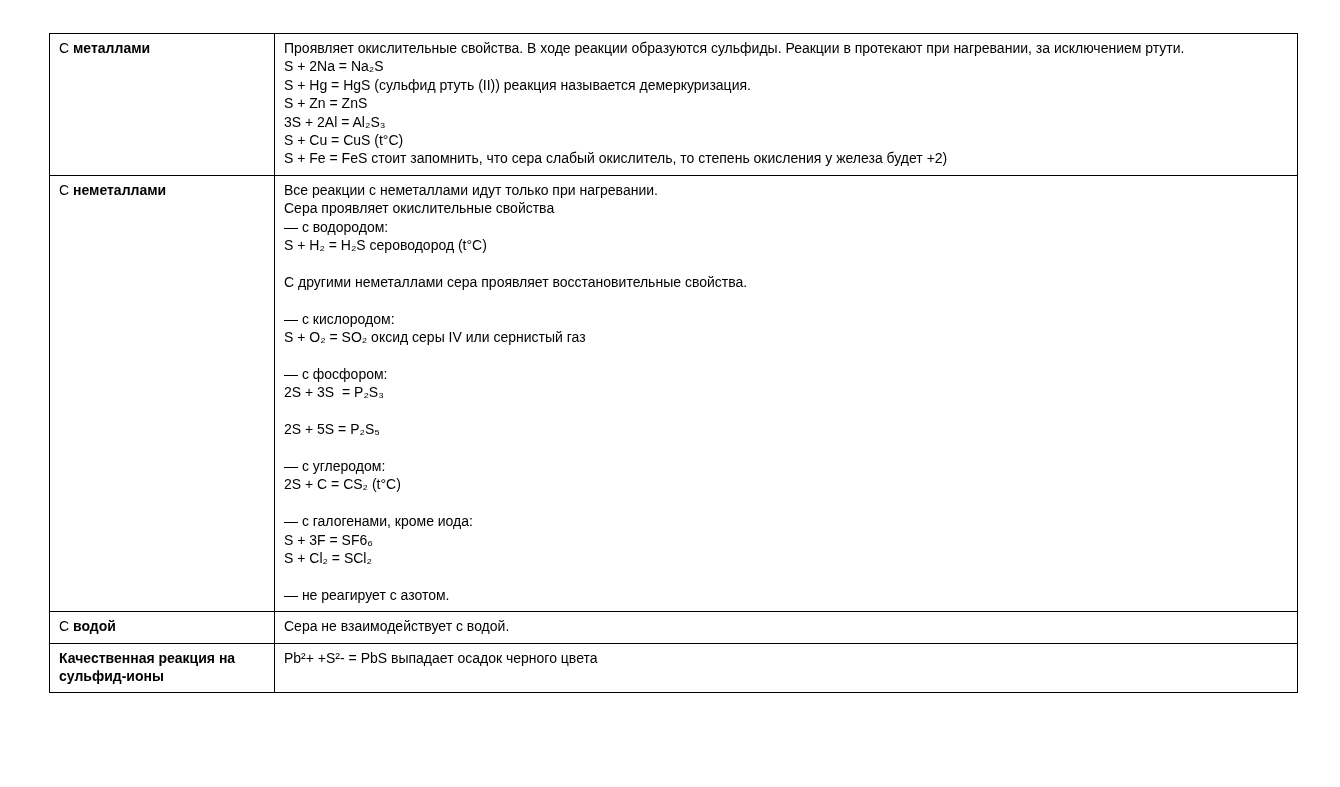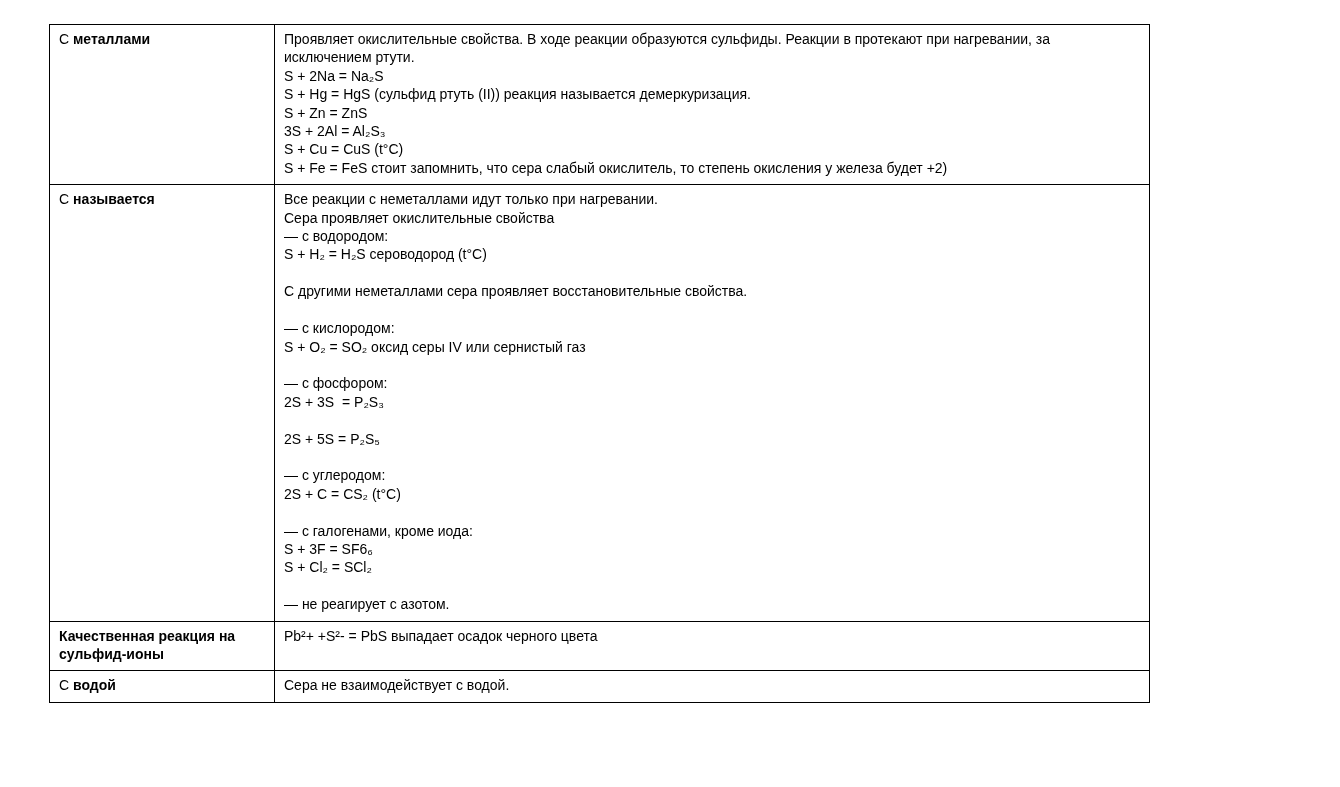--- a/index.html
+++ b/index.html
@@ -10,22 +10,22 @@
     width: 1340px;
     height: 787px;
     background: #ffffff;
     color: #000000;
     font-family: "Liberation Sans", "DejaVu Sans", sans-serif;
     position: relative;
   }
   .doc-table {
     position: absolute;
     left: 49px;
-    top: 24px;
-    width: 1101px;
+    top: 33px;
+    width: 1249px;
     border-collapse: collapse;
     table-layout: fixed;
   }
   .doc-table td {
     border: 1px solid #000000;
     vertical-align: top;
     padding: 5px 10px 7px 9px;
     font-size: 14px;
     line-height: 18.4px;
     white-space: pre-wrap;
@@ -48,21 +48,21 @@
         <td class="label-cell"><span>С </span><strong>металлами</strong></td>
         <td class="content-cell">Проявляет окислительные свойства. В ходе реакции образуются сульфиды. Реакции в протекают при нагревании, за исключением ртути.
 S + 2Na = Na₂S
 S + Hg = HgS (сульфид ртуть (II)) реакция называется демеркуризация.
 S + Zn = ZnS
 3S + 2Al = Al₂S₃
 S + Cu = CuS (t°C)
 S + Fe = FeS стоит запомнить, что сера слабый окислитель, то степень окисления у железа будет +2)</td>
       </tr>
       <tr>
-        <td class="label-cell"><span>С </span><strong>называется</strong></td>
+        <td class="label-cell"><span>С </span><strong>неметаллами</strong></td>
         <td class="content-cell">Все реакции с неметаллами идут только при нагревании.
 Сера проявляет окислительные свойства
 — с водородом:
 S + H₂ = H₂S сероводород (t°C)
 
 С другими неметаллами сера проявляет восстановительные свойства.
 
 — с кислородом:
 S + O₂ = SO₂ оксид серы IV или сернистый газ
 
@@ -74,22 +74,22 @@
 — с углеродом:
 2S + C = CS₂ (t°C)
 
 — с галогенами, кроме иода:
 S + 3F = SF6₆
 S + Cl₂ = SCl₂
 
 — не реагирует с азотом.</td>
       </tr>
       <tr>
+        <td class="label-cell"><span>С </span><strong>водой</strong></td>
+        <td class="content-cell">Сера не взаимодействует с водой.</td>
+      </tr>
+      <tr>
         <td class="label-cell"><span></span><strong>Качественная реакция на сульфид-ионы</strong></td>
         <td class="content-cell">Pb²+ +S²- = PbS выпадает осадок черного цвета</td>
-      </tr>
-      <tr>
-        <td class="label-cell"><span>С </span><strong>водой</strong></td>
-        <td class="content-cell">Сера не взаимодействует с водой.</td>
       </tr>
     </tbody>
   </table>
 </main>
 
 </body></html>

